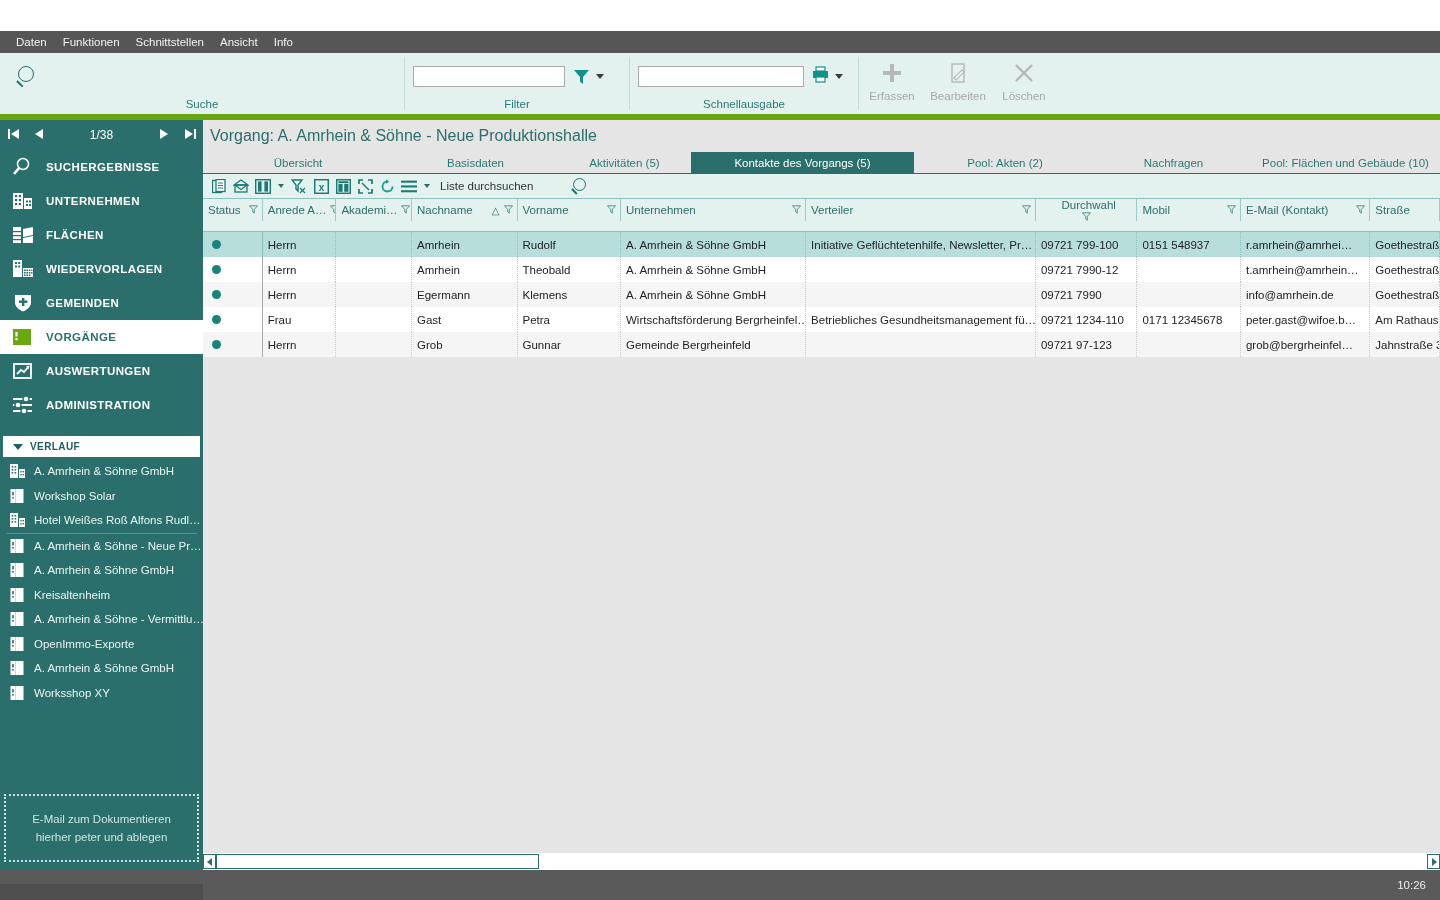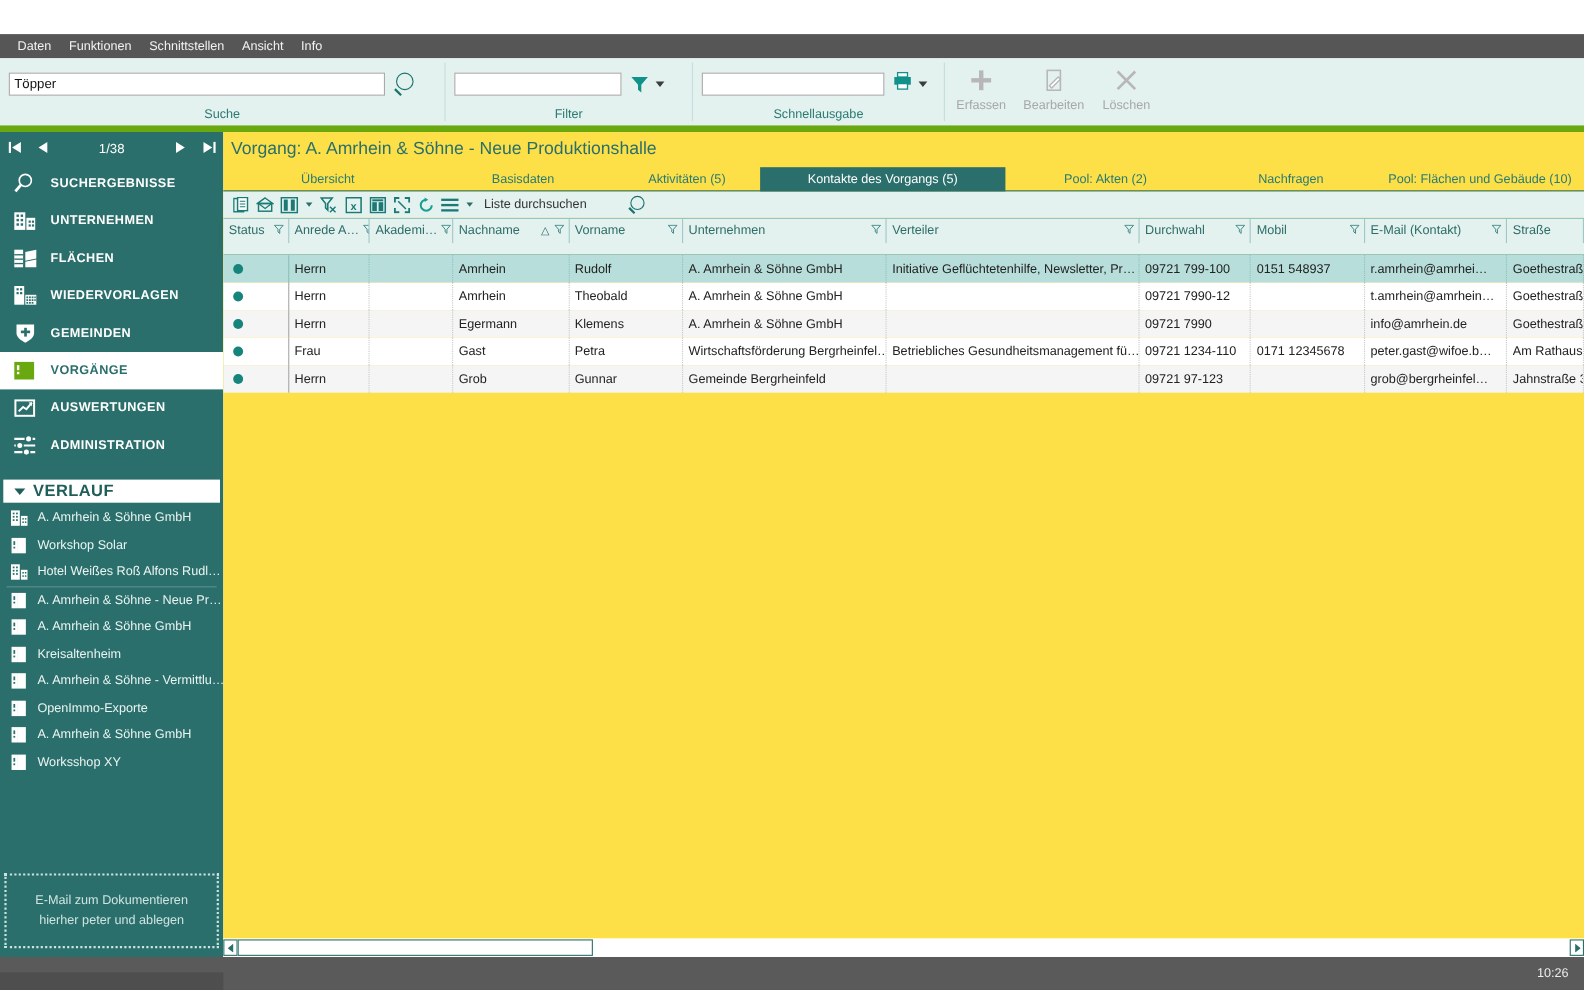--- a/index.html
+++ b/index.html
@@ -79,39 +79,39 @@
   .pg-count { flex:1; text-align:center; font-size:12px; color:#fff; }
   .navitem {
     height:34px; display:flex; align-items:center; padding-left:12px; color:#fff;
     font-size:11.5px; letter-spacing:0.4px; font-weight:bold;
   }
   .navitem .nicon { width:24px; height:22px; margin-right:10px; display:flex; align-items:center; }
   .navitem.active { background:#fff; color:#2a6f6b; }
 
   .verlauf-hdr {
     margin:14px 3px 2px 3px; height:21px; background:#fff; color:#1f5e5a;
-    display:flex; align-items:center; padding-left:10px; font-size:15px; font-weight:bold;
+    display:flex; align-items:center; padding-left:10px; font-size:10px; font-weight:bold;
     letter-spacing:0.4px;
   }
   .vtri { width:0;height:0;border-left:5px solid transparent;border-right:5px solid transparent;
     border-top:6px solid #1f5e5a; margin-right:7px; }
   .vitem { height:24.5px; display:flex; align-items:center; padding-left:10px; color:#eaf4f3;
     font-size:11.5px; white-space:nowrap; overflow:hidden; }
   .vitem .vicon { width:16px; height:16px; margin-right:8px; flex:none; }
   .vsep { height:1px; background:#5c918e; margin:0 6px; }
 
   .dropzone {
     position:absolute; left:4px; bottom:8px; width:195px; height:68px;
     border:2px dotted #c9e3e1; display:flex; flex-direction:column;
     align-items:center; justify-content:center; color:#cfe4e2; font-size:11.5px; line-height:18px;
     text-align:center;
   }
 
   
-  .main { position:absolute; left:203px; top:120px; width:1237px; height:750px; background:#fde047; }
+  .main { position:absolute; left:203px; top:120px; width:1237px; height:750px; background:#e5e5e5; }
   .page-title { height:32px; display:flex; align-items:center; padding-left:7px;
     font-size:16px; color:#2a6f6b; }
   .tabs { height:22px; display:flex; border-bottom:1px solid #2a6f6b; position:relative; }
   .tab { display:flex; align-items:center; justify-content:center; font-size:11.5px;
     color:#2a7a74; height:22px; }
   .tab.active { background:#2a6f6b; color:#fff; }
 
   .tablebar { height:24px; background:#e3f1ef; display:flex; align-items:center; padding-left:5px; }
   .tb2 { width:22px; height:22px; display:flex; align-items:center; justify-content:center; }
   .minicaret { width:0;height:0;border-left:3.5px solid transparent;border-right:3.5px solid transparent;
@@ -170,21 +170,20 @@
     <div class="mi">Funktionen</div>
     <div class="mi">Schnittstellen</div>
     <div class="mi">Ansicht</div>
     <div class="mi">Info</div>
   </div>
 
   <div class="ribbon">
 
     <div class="grp" style="left:0; width:404px;">
       <div class="row1" style="padding-left:8px;">
-        <input class="txtbox" style="width: 342px;" value="Töpper">
         <div class="mag"></div>
       </div>
       <div class="caption">Suche</div>
     </div>
     <div class="grp-sep" style="left:404px;"></div>
 
     <div class="grp" style="left:405px; width:224px;">
       <div class="row1" style="padding-left:8px;">
         <input class="txtbox" style="width: 152px;" value="">
         <div class="funnel">
@@ -688,21 +687,21 @@
         </div>
         <div class="gh" style="width:231px;text-align:center;">
           <span class="gh-label">Verteiler</span>
           <span class="gh-spacer"></span>
           <span class="fico">
             <svg width="9" height="9" viewBox="0 0 9 9">
                 <polygon points="0.5,0.8 8.5,0.8 5.3,4.4 5.3,8.2 3.7,6.8 3.7,4.4" fill="none" stroke="#3f8a85" stroke-width="0.9"></polygon>
               </svg>
           </span>
         </div>
-        <div class="gh" style="width:102px;">
+        <div class="gh" style="width:102px;flex-direction:column;">
           <span class="gh-label">Durchwahl</span>
           <span class="gh-spacer"></span>
           <span class="fico">
             <svg width="9" height="9" viewBox="0 0 9 9">
                 <polygon points="0.5,0.8 8.5,0.8 5.3,4.4 5.3,8.2 3.7,6.8 3.7,4.4" fill="none" stroke="#3f8a85" stroke-width="0.9"></polygon>
               </svg>
           </span>
         </div>
         <div class="gh" style="width:104px;">
           <span class="gh-label">Mobil</span>

